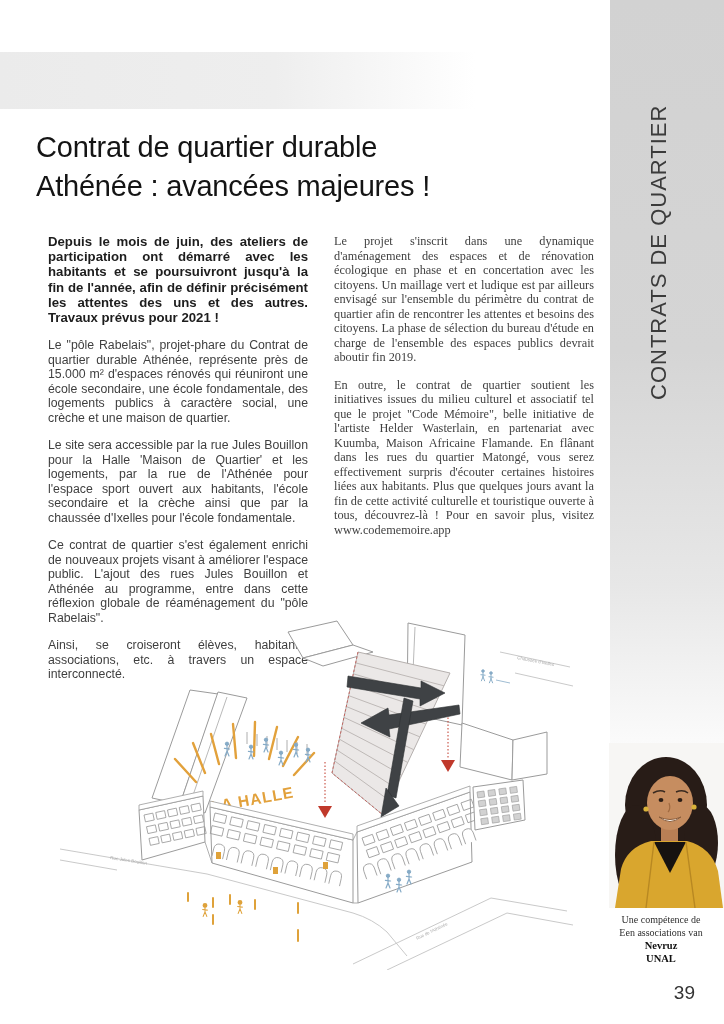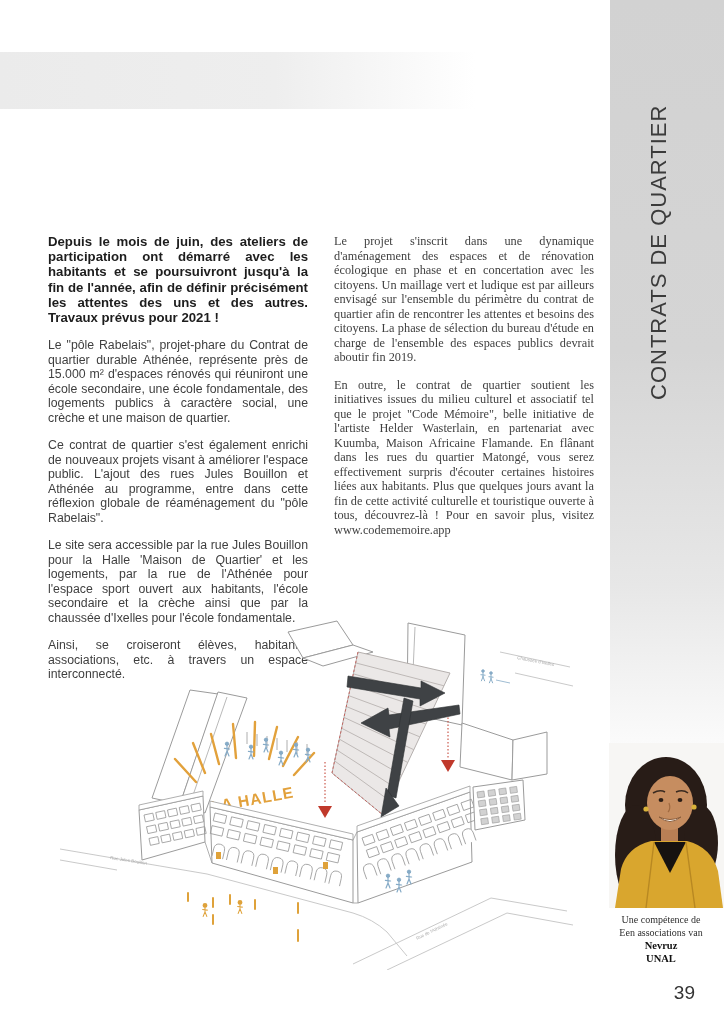--- a/index.html
+++ b/index.html
@@ -45,26 +45,27 @@
 </head>
 <body>
 
 <div class="page">
 
   <div class="top-bar"></div>
 
   <div class="side-bar"></div>
   <div class="side-label">CONTRATS DE QUARTIER</div>
 
+  <h1 class="title"><span>Contrat de quartier durable</span><br><span>Athénée : avancées majeures !</span></h1>
 
   <div class="col col-left">
     <p class="intro">Depuis le mois de juin, des ateliers de participation ont démarré avec les habitants et se poursuivront jusqu'à la fin de l'année, afin de définir précisément les attentes des uns et des autres. Travaux prévus pour 2021 !</p>
     <p>Le "pôle Rabelais", projet-phare du Contrat de quartier durable Athénée, représente près de 15.000 m² d'espaces rénovés qui réuniront une école secondaire, une école fondamentale, des logements publics à caractère social, une crèche et une maison de quartier.</p>
+    <p>Le site sera accessible par la rue Jules Bouillon pour la Halle 'Maison de Quartier' et les logements, par la rue de l'Athénée pour l'espace sport ouvert aux habitants, l'école secondaire et la crèche ainsi que par la chaussée d'Ixelles pour l'école fondamentale.</p>
     <p>Ce contrat de quartier s'est également enrichi de nouveaux projets visant à améliorer l'espace public. L'ajout des rues Jules Bouillon et Athénée au programme, entre dans cette réflexion globale de réaménagement du "pôle Rabelais".</p>
-    <p>Le site sera accessible par la rue Jules Bouillon pour la Halle 'Maison de Quartier' et les logements, par la rue de l'Athénée pour l'espace sport ouvert aux habitants, l'école secondaire et la crèche ainsi que par la chaussée d'Ixelles pour l'école fondamentale.</p>
     <p>Ainsi, se croiseront élèves, habitants, associations, etc. à travers un espace interconnecté.</p>
   </div>
 
   <div class="col col-right">
     <p>Le projet s'inscrit dans une dynamique d'aménagement des espaces et de rénovation écologique en phase et en concertation avec les citoyens. Un maillage vert et ludique est par ailleurs envisagé sur l'ensemble du périmètre du contrat de quartier afin de rencontrer les attentes et besoins des citoyens. La phase de sélection du bureau d'étude en charge de l'ensemble des espaces publics devrait aboutir fin 2019.</p>
     <p>En outre, le contrat de quartier soutient les initiatives issues du milieu culturel et associatif tel que le projet "Code Mémoire", belle initiative de l'artiste Helder Wasterlain, en partenariat avec Kuumba, Maison Africaine Flamande. En flânant dans les rues du quartier Matongé, vous serez effectivement surpris d'écouter certaines histoires liées aux habitants. Plus que quelques jours avant la fin de cette activité culturelle et touristique ouverte à tous, découvrez-là ! Pour en savoir plus, visitez www.codememoire.app</p>
   </div>
 
   <svg class="illustration" viewBox="0 0 520 358" xmlns="http://www.w3.org/2000/svg">
     <defs>

